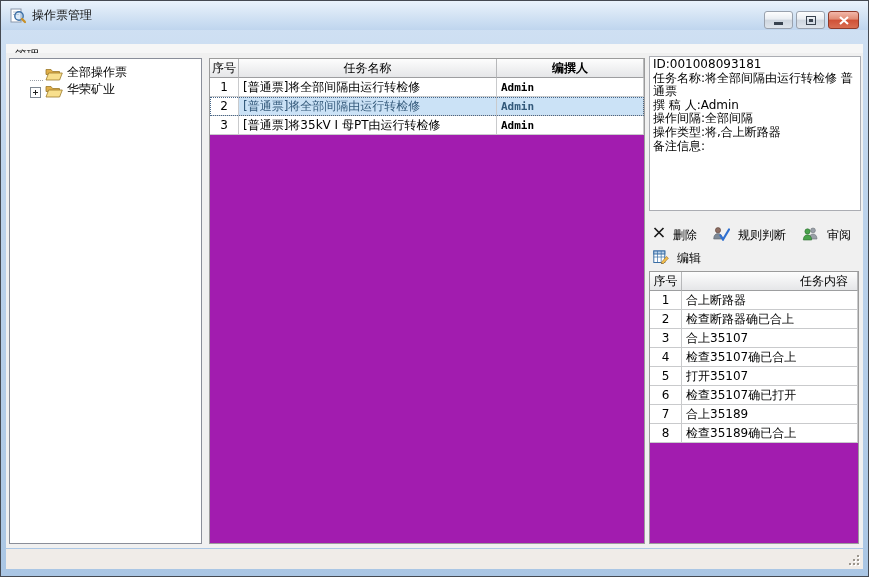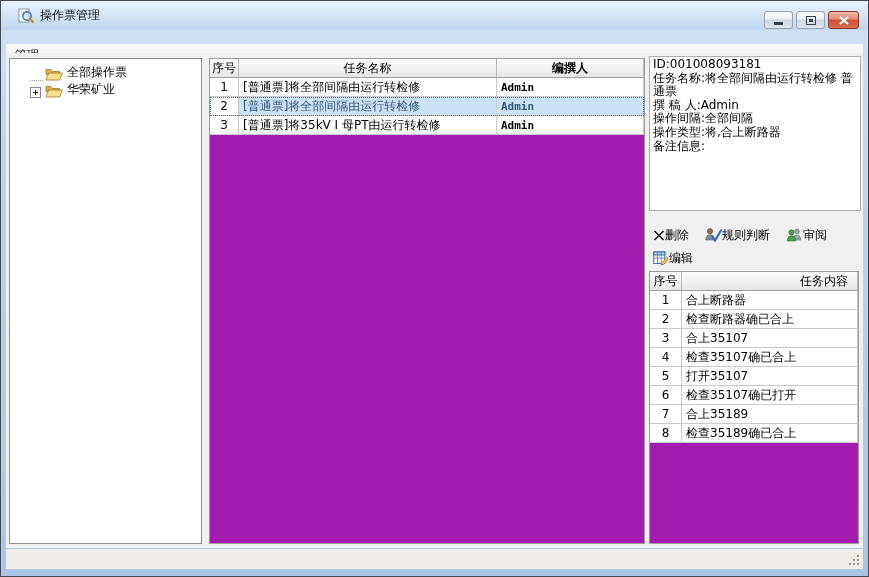--- a/index.html
+++ b/index.html
@@ -7,21 +7,21 @@
   .window{
     position:relative;width:869px;height:577px;
     border:1px solid #454a52;
     background:linear-gradient(180deg,#d2e2f4 0%,#bed4ec 30%,#aac6e4 100%);
     font-family:"DejaVu Sans",sans-serif;font-size:12px;color:#000;
     overflow:hidden;
   }
   
   .titlebar{position:absolute;top:0;left:0;right:0;height:29px;
     background:linear-gradient(180deg,#eaf3fc 0%,#d6e5f5 45%,#bfd5ee 100%);
-    display:flex;align-items:center;padding-left:17px;}
+    display:flex;align-items:center;padding-left:9px;}
   .app-icon{width:16px;height:16px;margin-right:6px;flex:0 0 auto;}
   .title-text{font-size:12px;color:#111;}
   .win-btns{position:absolute;top:10px;right:9px;display:flex;gap:3px;}
   .win-btn{width:29px;height:18px;border:1px solid #99a1ad;border-radius:3px;
     background:linear-gradient(180deg,#fdfdfd 0%,#e9edf2 45%,#ced6df 50%,#dfe5ec 100%);
     display:flex;align-items:center;justify-content:center;padding:0;}
   .win-btn.close{width:31px;border-color:#8e3a2a;
     background:linear-gradient(180deg,#f3b7a9 0%,#e18b74 45%,#cf5036 50%,#d96e53 100%);}
   .glyph-min{width:9px;height:3px;background:#39434f;margin-top:7px;}
   .glyph-max{width:10px;height:9px;border:1px solid #39434f;position:relative;background:transparent;}
@@ -63,21 +63,21 @@
   .grid-steps{left:643px;width:210px;top:218px;}
   .col-sno{width:32px;flex:0 0 auto;}
   .col-content{flex:1;}
   
   .details{position:absolute;left:643px;top:3px;width:212px;height:155px;background:#fff;
     border:1px solid #abadb3;padding:1px 3px;line-height:13.6px;font-size:12px;overflow:hidden;}
   .details div{white-space:pre-wrap;word-break:break-all;}
   
   .toolbar1{position:absolute;left:645px;top:172px;height:20px;display:flex;align-items:center;gap:12px;}
   .toolbar2{position:absolute;left:645px;top:195px;height:20px;display:flex;align-items:center;}
-  .tool-btn{display:flex;align-items:center;gap:0;padding:1px 2px;cursor:default;}
+  .tool-btn{display:flex;gap:8px;padding:1px 2px;cursor:default;}
   
   .statusbar{position:absolute;left:5px;right:5px;bottom:7px;height:20px;background:#f0ece8;}
   .grip{position:absolute;right:3px;bottom:3px;width:12px;height:12px;}
   .grip i{position:absolute;width:2px;height:2px;background:#9b958c;box-shadow:1px 1px 0 #fff;}
   .grip .d1{right:1px;bottom:1px}.grip .d2{right:1px;bottom:5px}.grip .d3{right:5px;bottom:1px}
   .grip .d4{right:1px;bottom:9px}.grip .d5{right:5px;bottom:5px}.grip .d6{right:9px;bottom:1px}
 </style>
 </head>
 <body>
 

